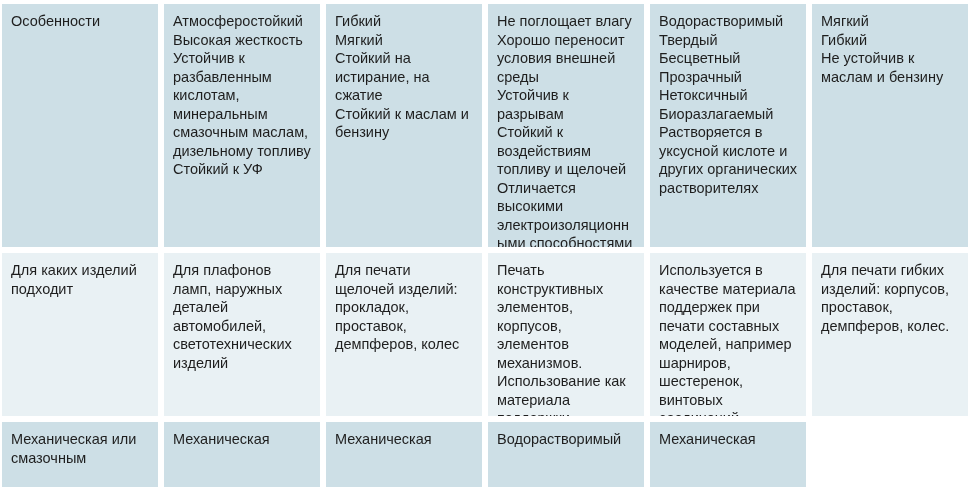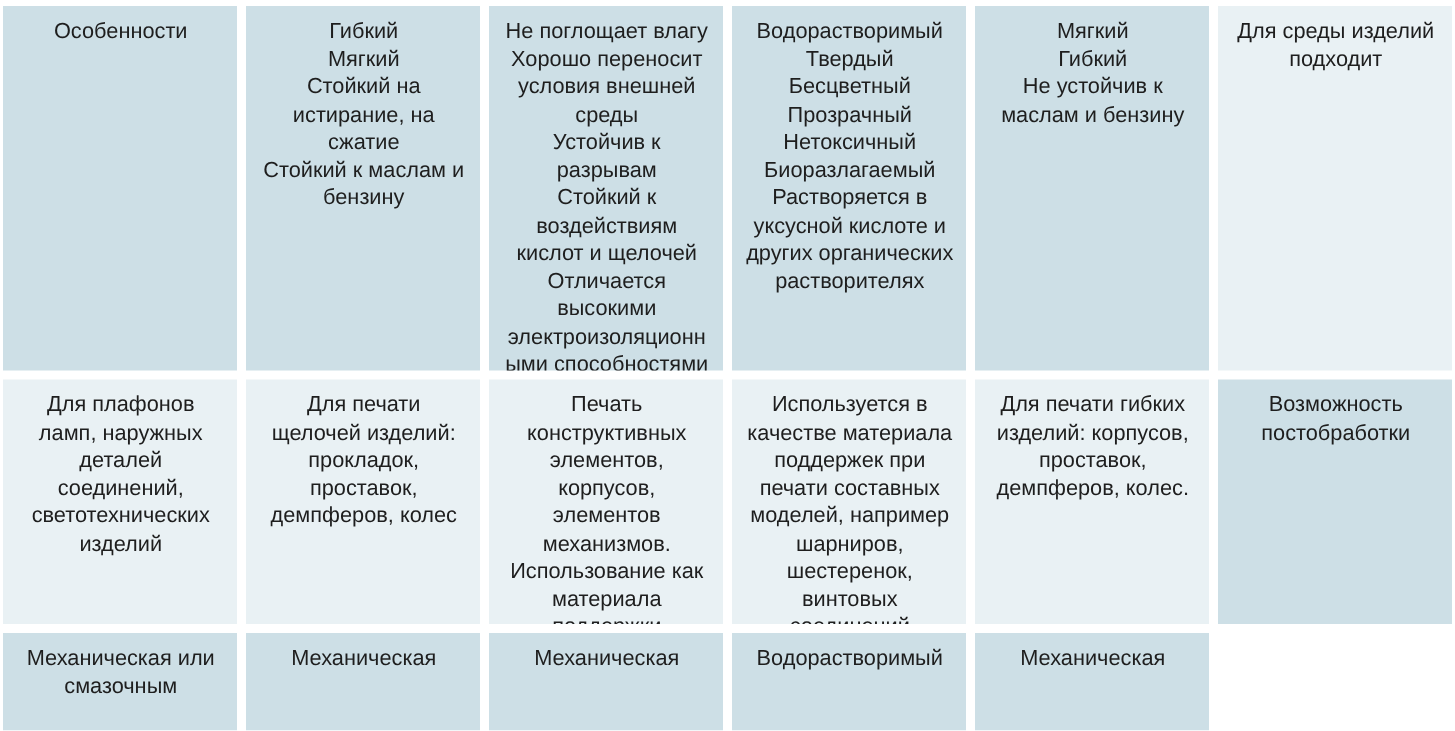--- a/index.html
+++ b/index.html
@@ -17,21 +17,20 @@
   }
   .grid {
     display: grid;
     width: 100%;
     height: 100%;
     grid-template-columns: repeat(6, 1fr);
     grid-template-rows: 243px 163px 65px;
     gap: 6px;
     padding: 4px 2px 0 2px;
     background: #ffffff;
-    text-align: center;
   }
   .cell {
     background: #cddfe6;
     color: #1e1e1e;
     font-family: "Liberation Sans", "DejaVu Sans", sans-serif;
     font-size: 14.5px;
     line-height: 18.5px;
     padding: 8px 8px 6px 9px;
     white-space: pre-line;
     overflow-wrap: break-word;
@@ -40,49 +39,52 @@
   }
   .row2 { background: #e9f1f4; }
 </style>
 </head>
 <body>
 
 <div class="page">
   <div class="grid">
 
     <div class="cell">Особенности</div>
+    <div class="cell">Атмосферостойкий
+Высокая жесткость
+Устойчив к разбавленным кислотам, минеральным смазочным маслам, дизельному топливу
+Стойкий к УФ</div>
     <div class="cell">Гибкий
 Мягкий
 Стойкий на истирание, на сжатие
 Стойкий к маслам и бензину</div>
     <div class="cell">Не поглощает влагу
 Хорошо переносит условия внешней среды
 Устойчив к разрывам
-Стойкий к воздействиям кислот и щелочей
+Стойкий к воздействиям топливу и щелочей
 Отличается высокими электроизоляционными способностями</div>
     <div class="cell">Водорастворимый
 Твердый
 Бесцветный
 Прозрачный
 Нетоксичный
 Биоразлагаемый
 Растворяется в уксусной кислоте и других органических растворителях</div>
     <div class="cell">Мягкий
 Гибкий
 Не устойчив к маслам и бензину</div>
 
-    <div class="cell row2">Для среды изделий подходит</div>
-    <div class="cell row2">Для плафонов ламп, наружных деталей соединений, светотехнических изделий</div>
+    <div class="cell row2">Для каких изделий подходит</div>
+    <div class="cell row2">Для плафонов ламп, наружных деталей автомобилей, светотехнических изделий</div>
     <div class="cell row2">Для печати щелочей изделий: прокладок, проставок, демпферов, колес</div>
     <div class="cell row2">Печать конструктивных элементов, корпусов, элементов механизмов.
 Использование как материала поддержки</div>
     <div class="cell row2">Используется в качестве материала поддержек при печати составных моделей, например шарниров, шестеренок, винтовых соединений</div>
     <div class="cell row2">Для печати гибких изделий: корпусов, проставок, демпферов, колес.</div>
 
-    <div class="cell">Возможность постобработки</div>
     <div class="cell">Механическая или смазочным</div>
     <div class="cell">Механическая</div>
     <div class="cell">Механическая</div>
     <div class="cell">Водорастворимый</div>
     <div class="cell">Механическая</div>
 
   </div>
 </div>
 
 </body></html>

